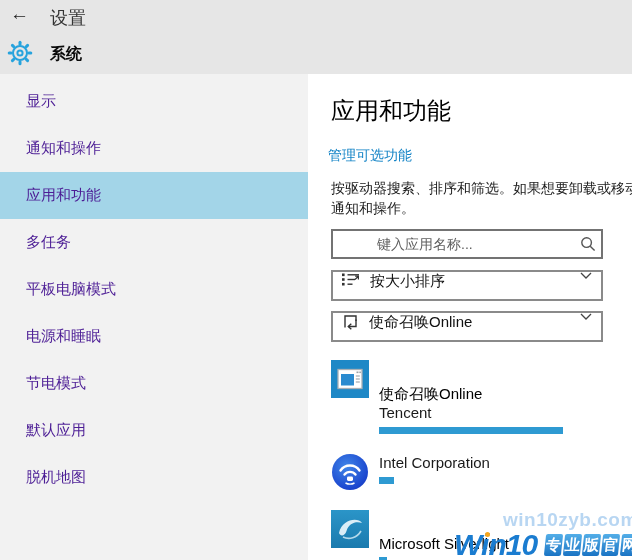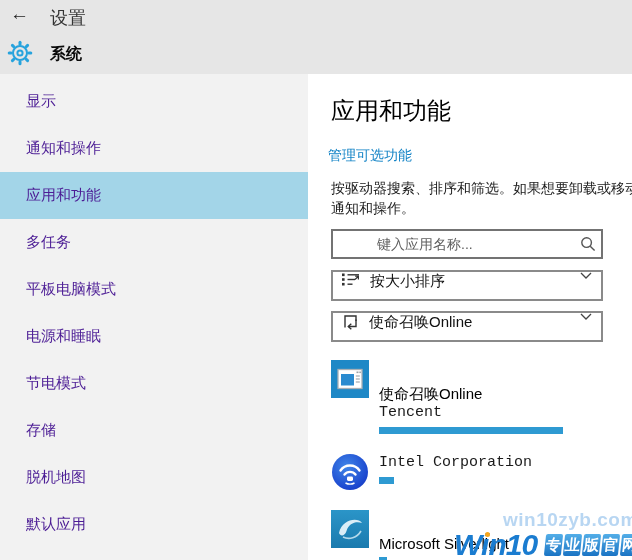--- a/index.html
+++ b/index.html
@@ -36,21 +36,21 @@
   .dropdown .dd-label { font-size:15px; color:#111; white-space:nowrap; }
   .dropdown .chev { margin-left:auto; display:flex; }
   .dd-sort { top:196px; }
   .dd-drive { top:237px; }
 
   .apps { position:absolute; left:23px; top:286px; width:300px; }
   .app-row { display:flex; margin-bottom:19px; cursor:pointer; }
   .app-icon { width:38px; height:38px; flex:0 0 38px; }
   .app-info { margin-left:10px; min-width:0; }
   .app-name { font-size:15px; color:#000; line-height:19px; white-space:nowrap;margin-top:24px; }
-  .app-pub  { font-size:15px; color:#1a1a1a; line-height:20px; white-space:nowrap;font-family:Liberation Mono, monospace; }
+  .app-pub  { font-size:15px; color:#1a1a1a; line-height:20px; white-space:nowrap; }
   .app-bar { height:7px; background:#2e9ad2; margin-top:4px; }
 
   
   .wm-url { position:absolute; left:503px; top:509px; font-size:19px; font-weight:bold; color:rgba(125,180,232,0.55); letter-spacing:0.5px; z-index:6; }
   .wm-logo { position:absolute; left:454px; top:528px; display:flex; align-items:center; z-index:6; }
   .wm-win10 { font-size:30px; font-weight:bold; font-style:italic; color:#1a7cd0; letter-spacing:-1px; position:relative; padding-right:6px; }
   .wm-idot { position:absolute; left:31px; top:4px; width:5px; height:5px; border-radius:50%; background:#f6a61c; }
   .wm-badge { width:17px; height:22px; margin-left:2px; background:linear-gradient(#53aee8,#1b74c4); color:#fff; font-size:15px; font-weight:bold; display:flex; align-items:center; justify-content:center; border-radius:2px; transform:skewX(-6deg); }
 </style>
 </head>
@@ -81,23 +81,22 @@
 </div>
 
 <div class="sidebar">
   <div class="nav-item">显示</div>
   <div class="nav-item">通知和操作</div>
   <div class="nav-item selected">应用和功能</div>
   <div class="nav-item">多任务</div>
   <div class="nav-item">平板电脑模式</div>
   <div class="nav-item">电源和睡眠</div>
   <div class="nav-item">节电模式</div>
-  <div class="nav-item">存储</div>
+  <div class="nav-item">默认应用</div>
   <div class="nav-item">脱机地图</div>
-  <div class="nav-item">默认应用</div>
 </div>
 
 <div class="main">
   <div class="page-title">应用和功能</div>
   <div class="manage-link">管理可选功能</div>
   <div class="desc l1">按驱动器搜索、排序和筛选。如果想要卸载或移动某个应用，请从</div>
   <div class="desc l2">通知和操作。</div>
 
   <div class="search-wrap">
     <input type="text" placeholder="键入应用名称..." style="">

